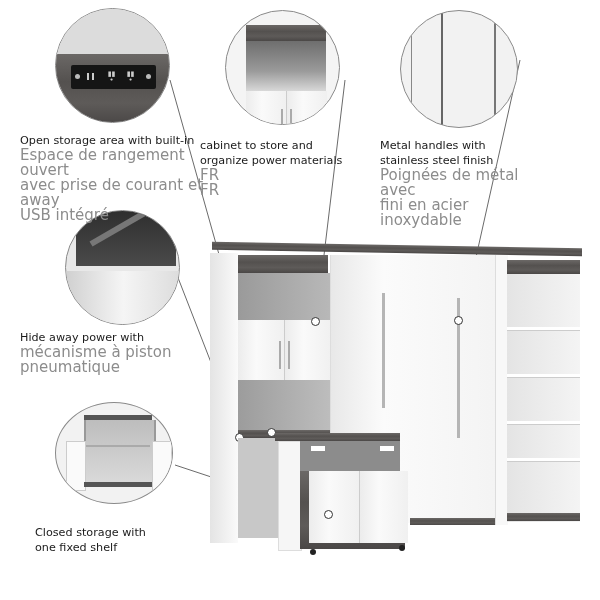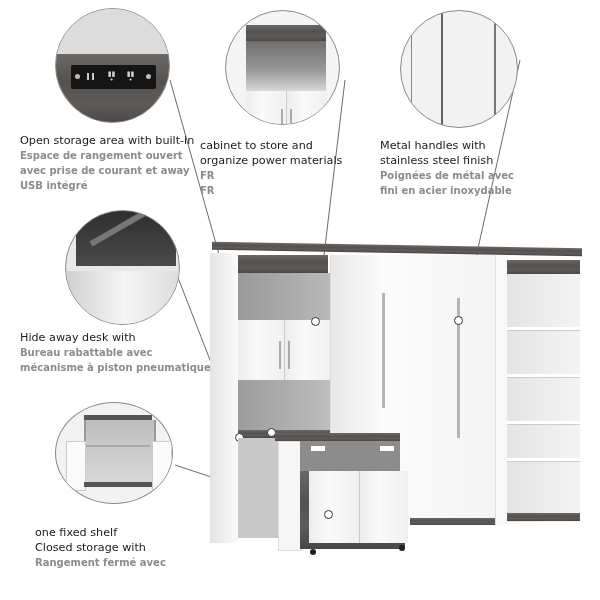--- a/index.html
+++ b/index.html
@@ -1,21 +1,21 @@
 <!DOCTYPE html>
 <html><head>
 <meta charset="utf-8">
 <style>
   html,body{margin:0;padding:0;background:#ffffff;}
   body{width:600px;height:600px;position:relative;overflow:hidden;font-family:"DejaVu Sans","Liberation Sans",sans-serif;}
   .abs{position:absolute;}
   .circle{position:absolute;border-radius:50%;border:1px solid #8a8a8a;overflow:hidden;background:#f4f4f4;box-sizing:border-box;}
   .caption{position:absolute;line-height:15px;}
   .caption .en{color:#1a1a1a;font-size:11.2px;display:block;}
-  .caption .fr{color:#8c8c8c;font-size:10px;display:block;font-weight:bold;}
+  .caption .fr{color:#8c8c8c;font-size:15px;display:block;}
   .wood{background:linear-gradient(180deg,#6b6866 0%,#54514f 40%,#5e5b59 70%,#4a4746 100%);}
   .white-panel{background:linear-gradient(90deg,#ececec,#fafafa 40%,#f0f0f0);}
   .dot{position:absolute;width:9px;height:9px;border-radius:50%;background:#fff;border:1px solid #333;box-sizing:border-box;}
   svg.lines{position:absolute;left:0;top:0;pointer-events:none;}
 </style>
 </head>
 <body>
 
 <svg class="lines" width="600" height="600">
 
@@ -88,29 +88,27 @@
 </div>
 
 <div class="caption" style="left:380px;top:138px;width:170px;">
   <span class="en">Metal handles with</span>
   <span class="en">stainless steel finish</span>
   <span class="fr">Poignées de métal avec</span>
   <span class="fr">fini en acier inoxydable</span>
 </div>
 
 <div class="caption" style="left:20px;top:330px;width:205px;">
-  <span class="en">Hide away desk with</span>
-  <span class="fr">Bureau rabattable avec</span>
+  <span class="en">Hide away power with</span>
   <span class="fr">mécanisme à piston pneumatique</span>
 </div>
 
 <div class="caption" style="left:35px;top:525px;width:150px;">
+  <span class="en">Closed storage with</span>
   <span class="en">one fixed shelf</span>
-  <span class="en">Closed storage with</span>
-  <span class="fr">Rangement fermé avec</span>
 </div>
 
 <div class="abs" style="left:210px;top:243px;width:375px;height:320px;">
 
   <div class="abs wood" style="left:2px;top:2px;width:370px;height:8px;transform:skewY(1deg);"></div>
 
   <div class="abs" style="left:0;top:10px;width:28px;height:290px;background:linear-gradient(90deg,#e4e4e4,#fafafa);"></div>
 
   <div class="abs wood" style="left:28px;top:12px;width:90px;height:18px;"></div>
   <div class="abs" style="left:28px;top:30px;width:92px;height:47px;background:linear-gradient(90deg,#9a9a9a,#b8b8b8);"></div>

